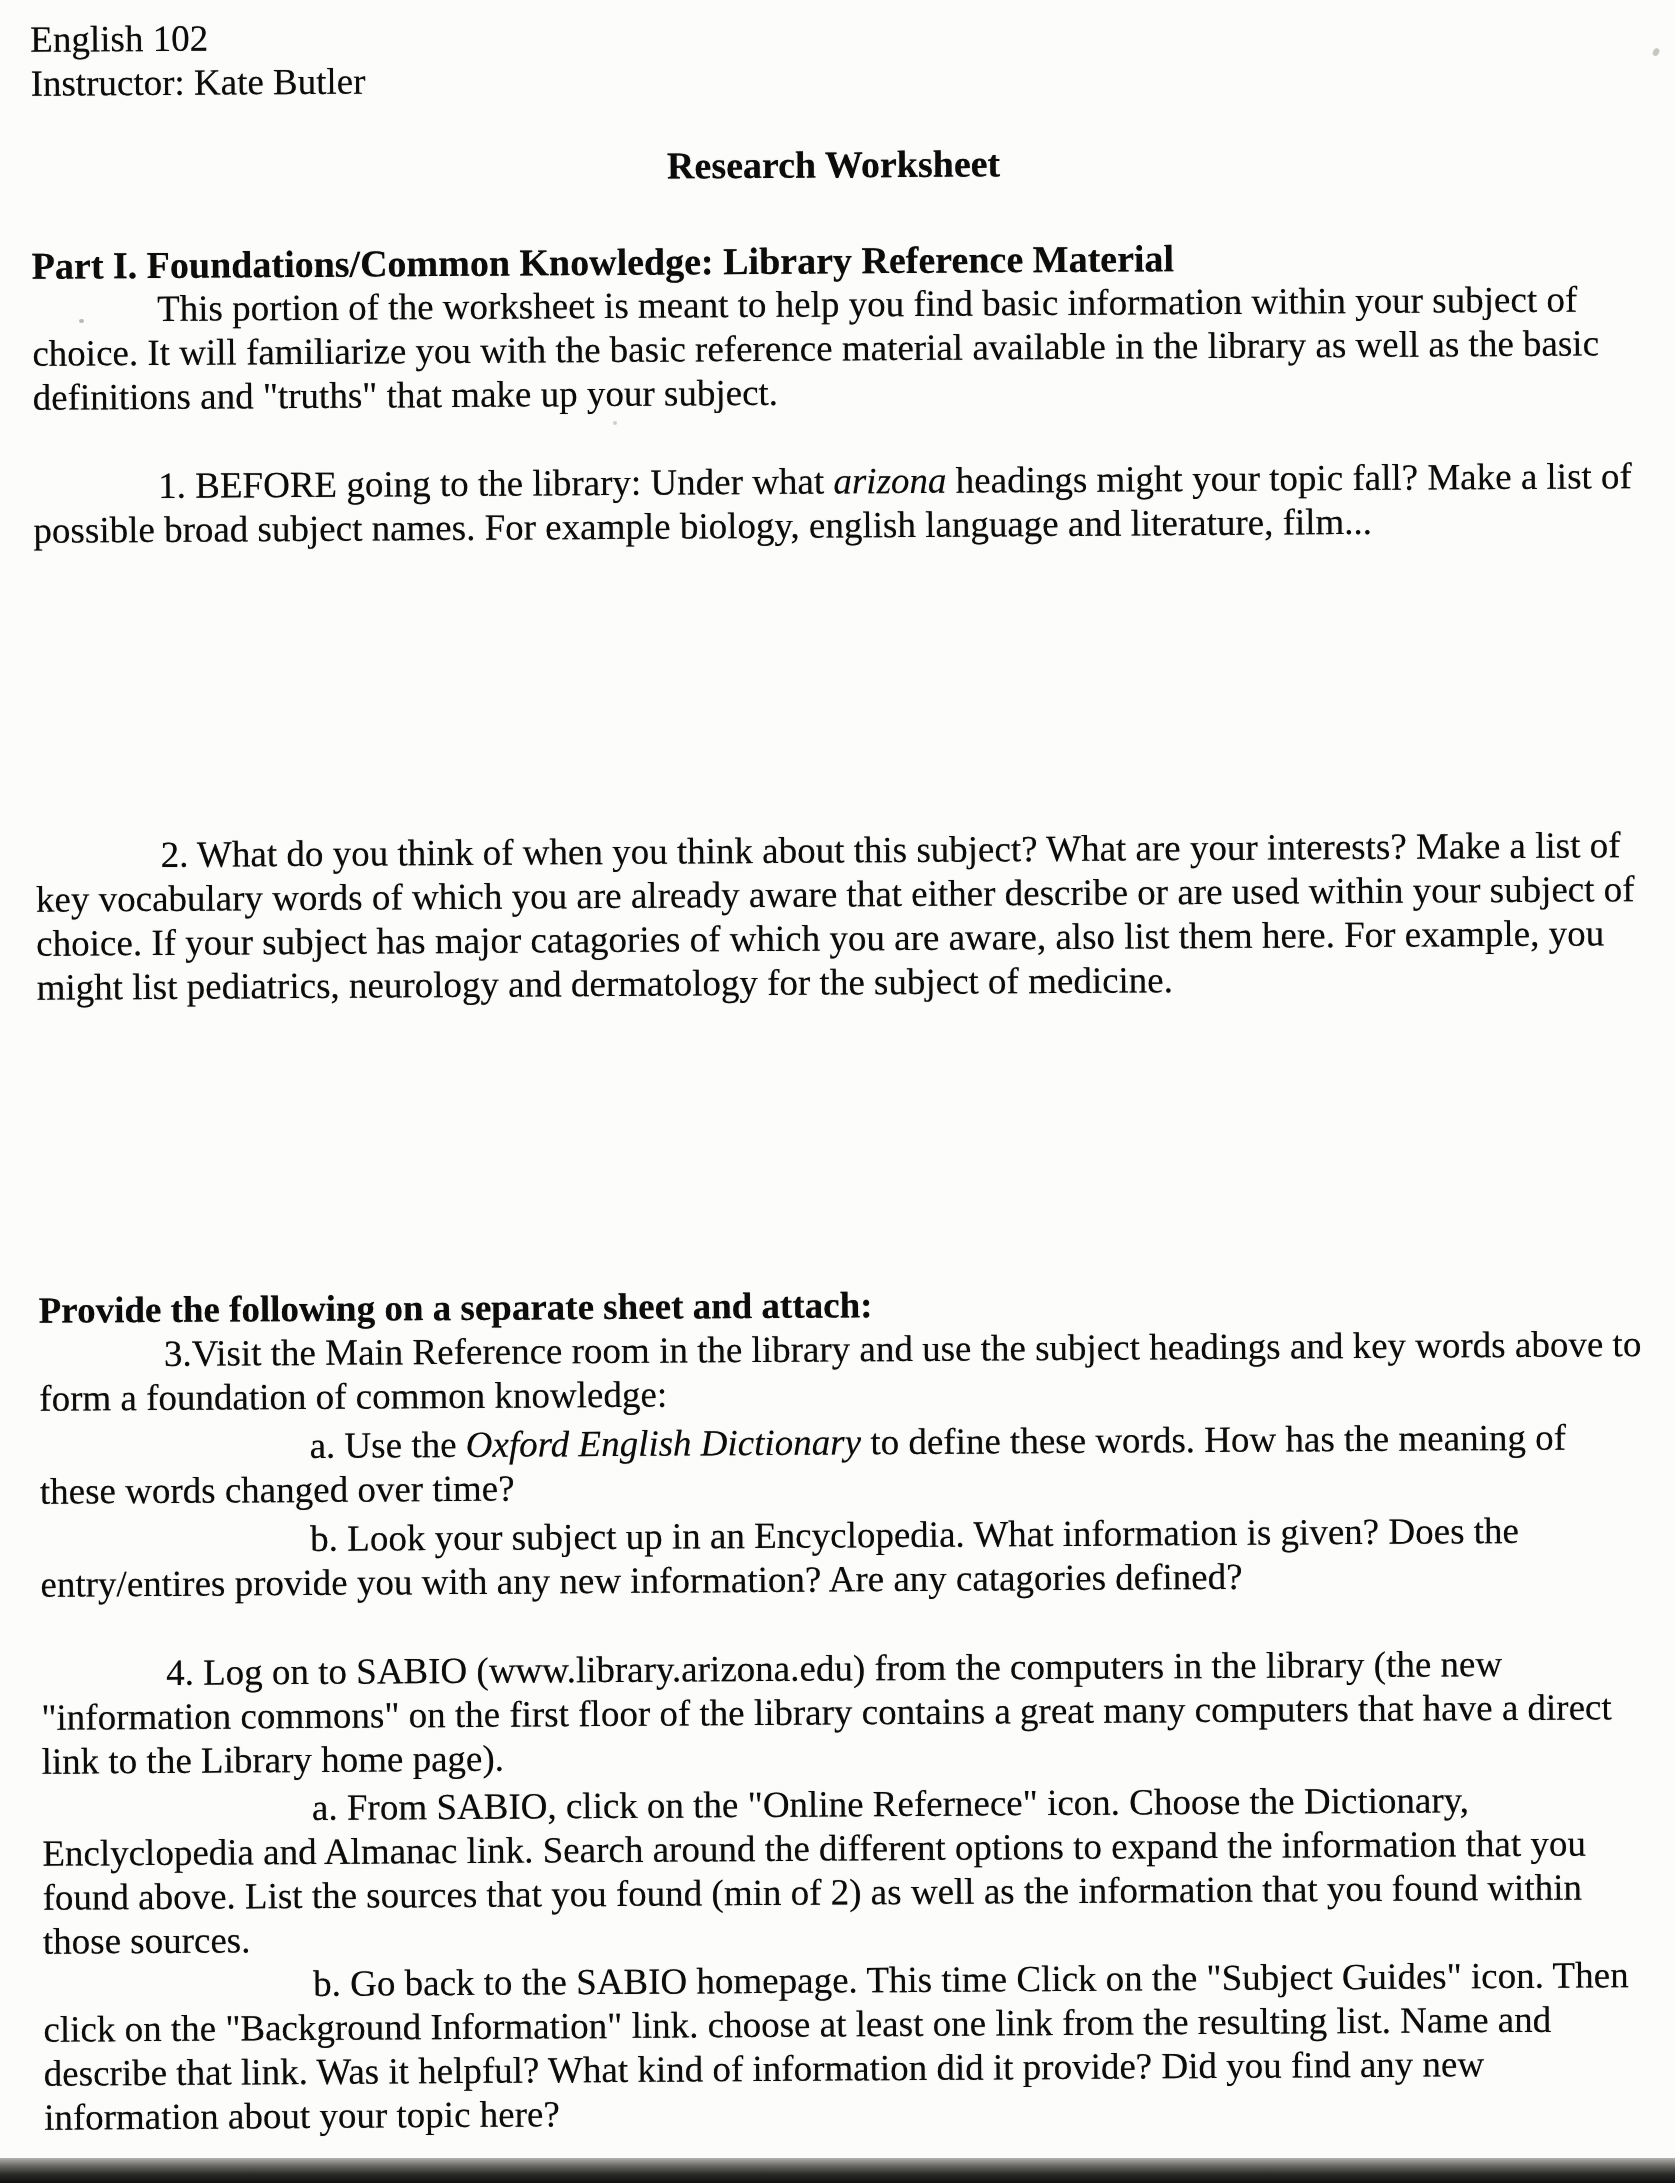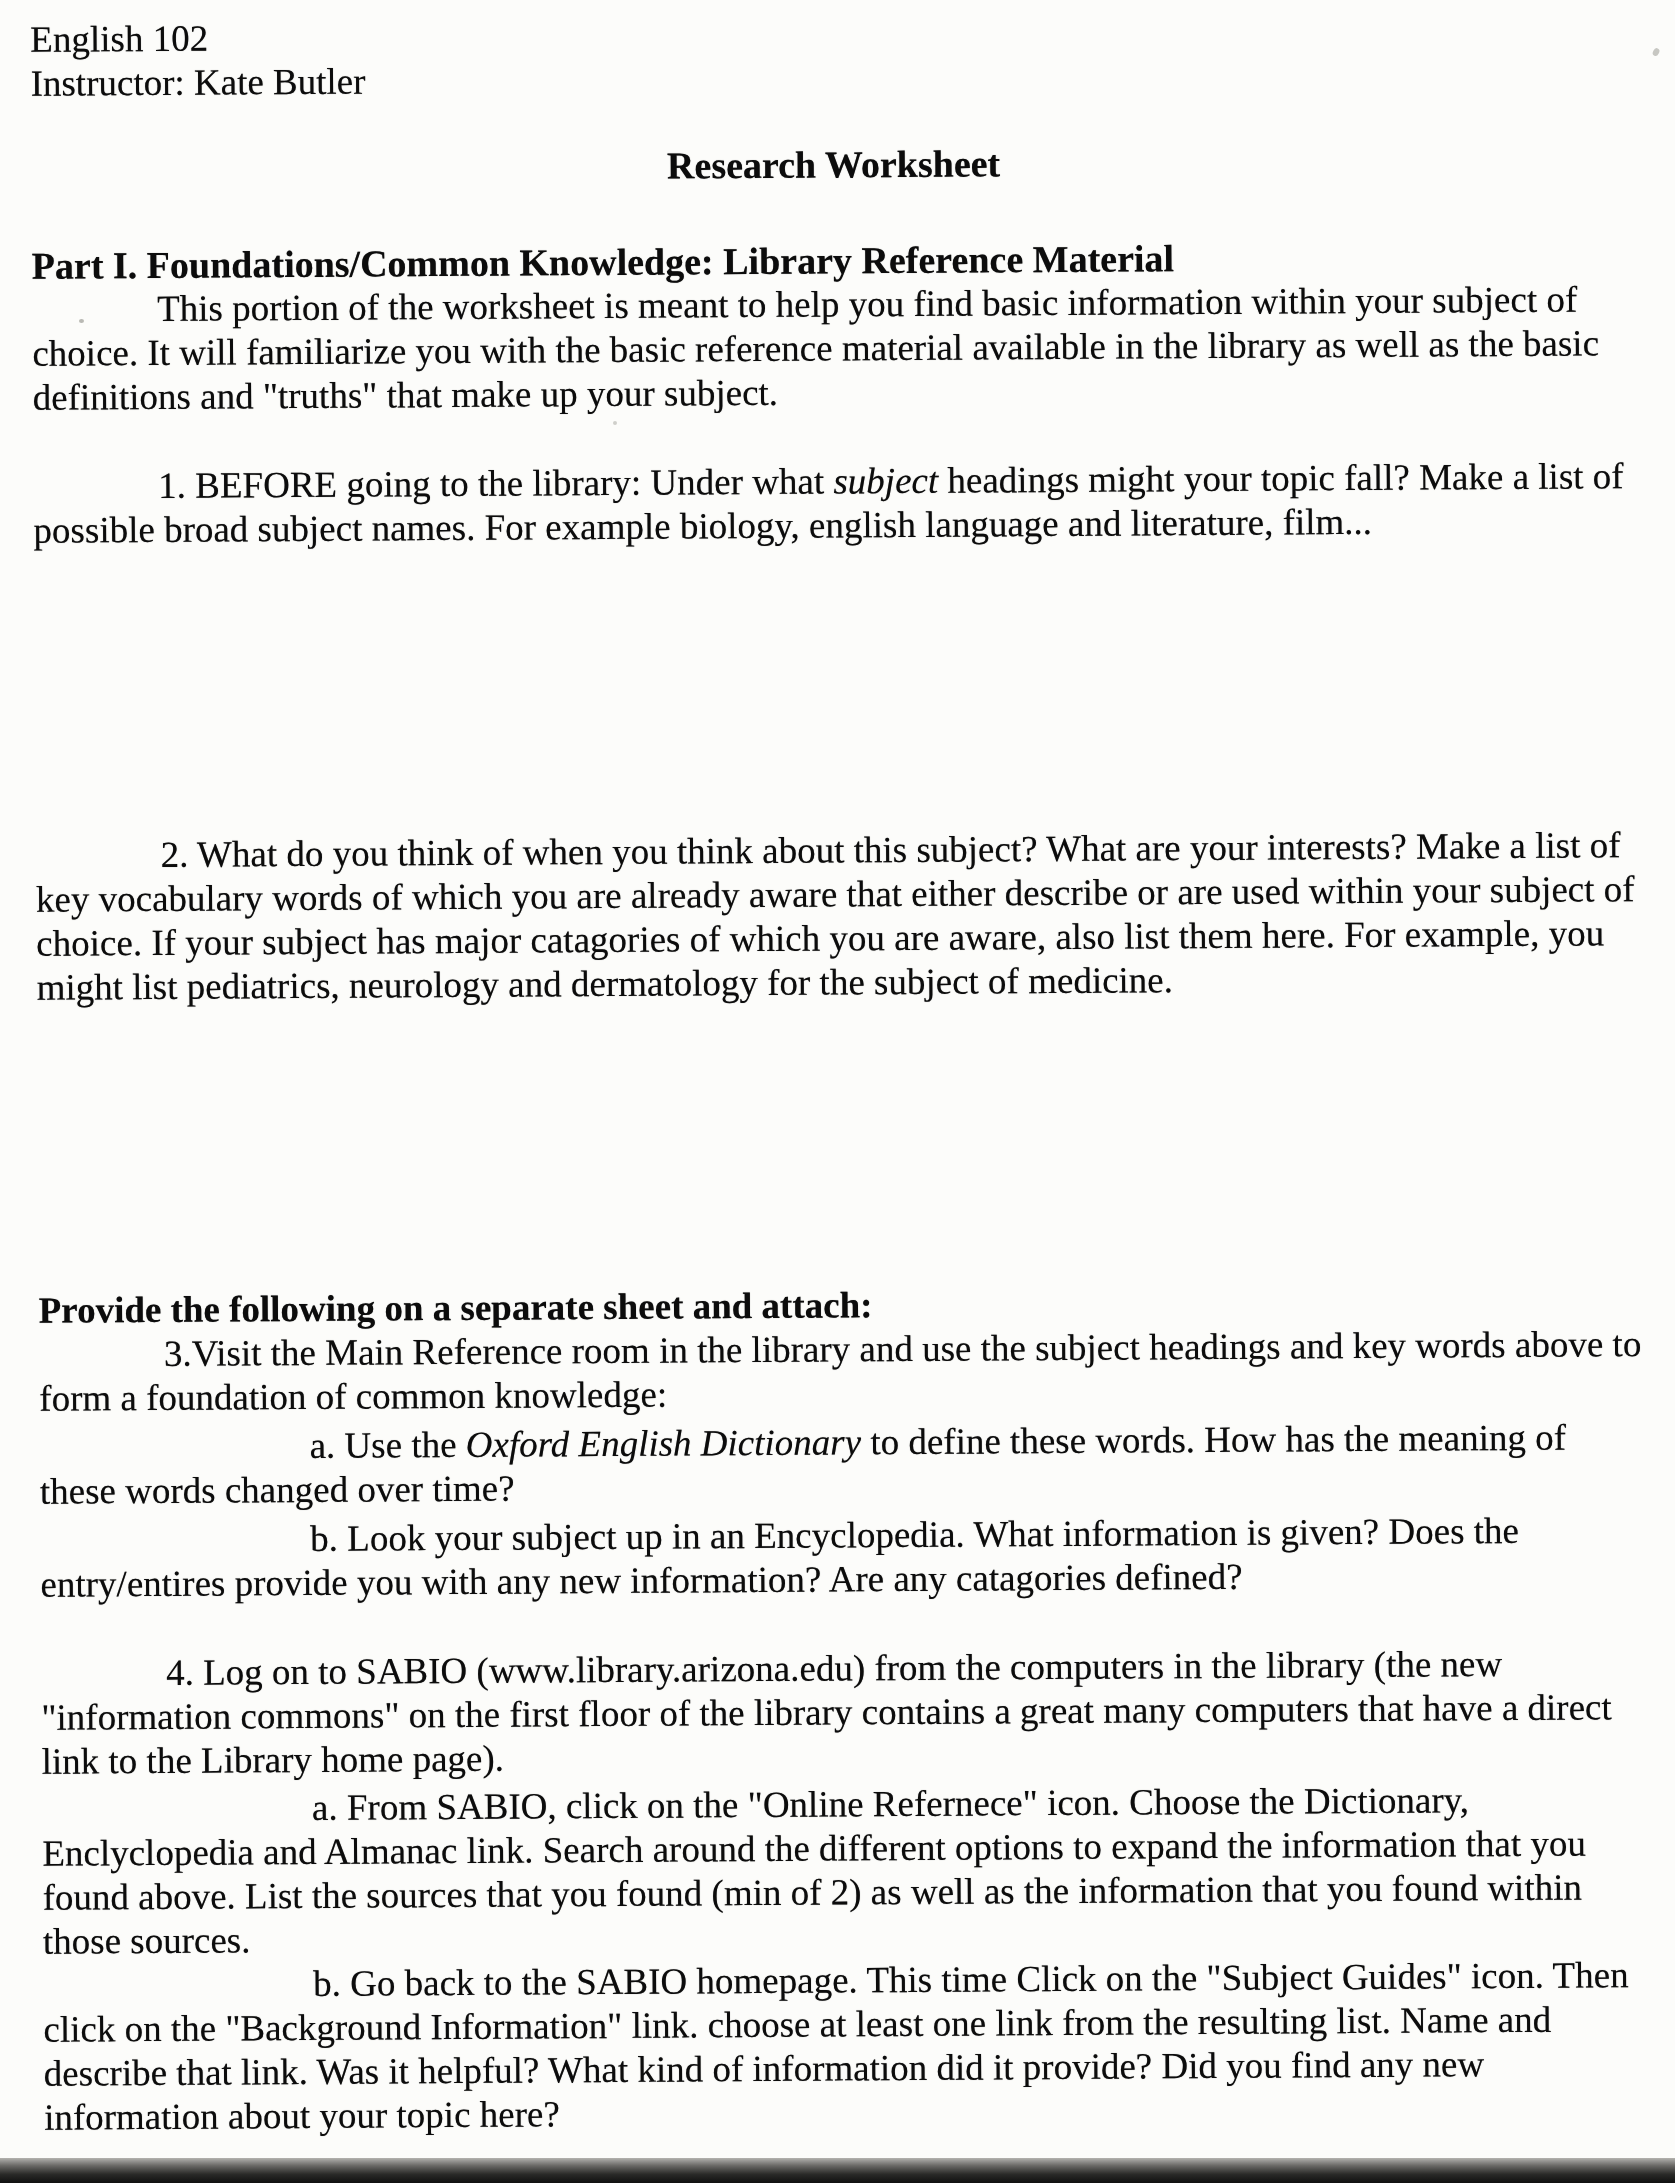--- a/index.html
+++ b/index.html
@@ -97,21 +97,21 @@
 
     <p class="hdr">English 102</p>
     <p class="hdr">Instructor: Kate Butler</p>
 
     <h1 class="title">Research Worksheet</h1>
 
     <h2 class="part-heading">Part I. Foundations/Common Knowledge: Library Reference Material</h2>
 
     <p class="para">This portion of the worksheet is meant to help you find basic information within your subject of choice. It will familiarize you with the basic reference material available in the library as well as the basic definitions and "truths" that make up your subject.</p>
 
-    <p class="para" id="q1"><span>1. BEFORE going to the library: Under what </span><span class="ital">subject</span><span> headings might your topic fall? Make a list of possible broad subject names. For example biology, english language and literature, film...</span></p>
+    <p class="para" id="q1"><span>1. BEFORE going to the library: Under what </span><span class="ital">arizona</span><span> headings might your topic fall? Make a list of possible broad subject names. For example biology, english language and literature, film...</span></p>
 
     <p class="para" id="q2">2. What do you think of when you think about this subject? What are your interests? Make a list of key vocabulary words of which you are already aware that either describe or are used within your subject of choice. If your subject has major catagories of which you are aware, also list them here. For example, you might list pediatrics, neurology and dermatology for the subject of medicine.</p>
 
     <p class="attach-heading">Provide the following on a separate sheet and attach:</p>
 
     <p class="para" id="q3">3.Visit the Main Reference room in the library and use the subject headings and key words above to form a foundation of common knowledge:</p>
 
     <p class="para sub" id="q3a"><span>a. Use the </span><span class="ital">Oxford English Dictionary</span><span> to define these words. How has the meaning of these words changed over time?</span></p>
 
     <p class="para sub" id="q3b">b. Look your subject up in an Encyclopedia. What information is given? Does the entry/entires provide you with any new information? Are any catagories defined?</p>

